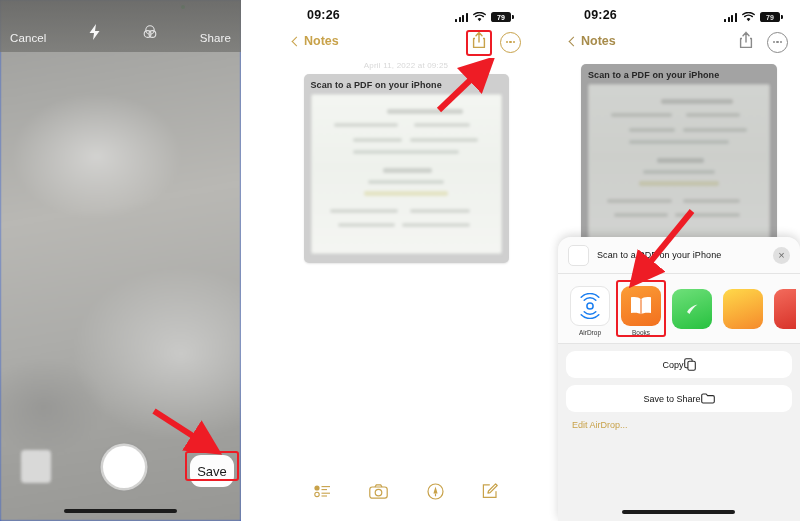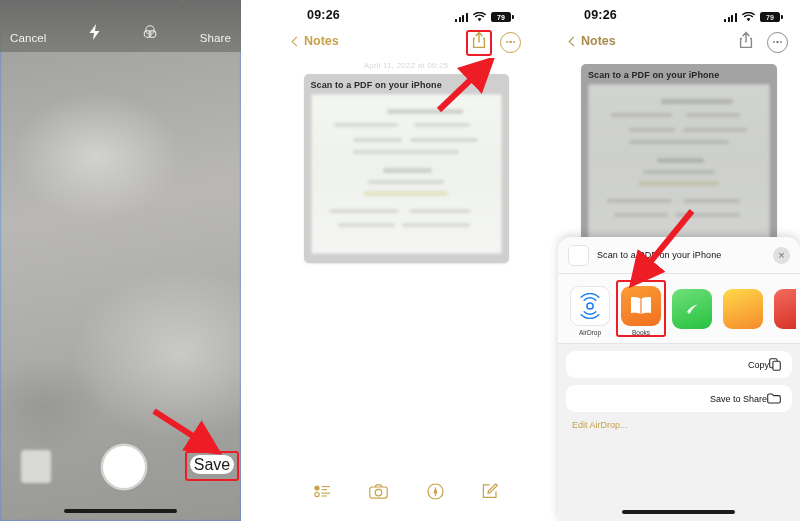--- a/index.html
+++ b/index.html
@@ -5,21 +5,21 @@
   * { box-sizing: border-box; margin: 0; padding: 0; }
   html, body {
     width: 800px; height: 521px;
     font-family: "Liberation Sans", sans-serif;
     background: #ffffff;
     overflow: hidden;
   }
   #root { position: relative; width: 800px; height: 521px; background:#fff; }
 
   
-  .panel { position: absolute; top: 0; overflow: hidden; background: #3b82f6; }
+  .panel { position: absolute; top: 0; overflow: hidden; background: #1d4ed8; }
 
   
   #panel-camera { left: 0; width: 241px; height: 521px; }
   .cam-surface {
     position: absolute; left: 0; top: 0; width: 241px; height: 521px;
     background:
       radial-gradient(ellipse 120px 90px at 40% 30%, rgba(255,255,255,.42), rgba(255,255,255,0) 70%),
       radial-gradient(ellipse 150px 120px at 75% 68%, rgba(255,255,255,.38), rgba(255,255,255,0) 72%),
       radial-gradient(ellipse 90px 70px at 18% 78%, rgba(120,120,120,.30), rgba(120,120,120,0) 70%),
       linear-gradient(170deg, #9c9c9a 0%, #a9a9a6 18%, #b9b8b4 40%, #adadaa 62%, #a0a09d 82%, #979794 100%);
@@ -44,24 +44,24 @@
   .shutter {
     position: absolute; left: 103px; top: 446px; width: 42px; height: 42px;
     border-radius: 50%; background: #ffffff;
     box-shadow: 0 0 0 2.5px rgba(255,255,255,.55), 0 0 0 4px rgba(150,150,150,.25);
   }
   .shutter::after {
     content:""; position:absolute; left:3px; top:3px; right:3px; bottom:3px;
     border-radius:50%; background:#fff;
   }
   .save-btn {
-    position: absolute; left: 190px; top: 455px; width: 44px; height: 19px;
+    position: absolute; left: 190px; top: 455px; width: 44px; height: 32px;
     background: #fdfdfd; border-radius: 11px;
     display: flex; align-items: center; justify-content: center;
-    font-size: 16px; color: #1a1a1a; font-weight: 400;
+    font-size: 13px; color: #1a1a1a; font-weight: 400;
   }
   .hl-save {
     position: absolute; left: 185px; top: 451px; width: 54px; height: 30px;
     border: 2.5px solid #ee1c25; border-radius: 3px; pointer-events:none;
   }
   .home-ind {
     position: absolute; left: 64px; bottom: 8px; width: 113px; height: 4px;
     border-radius: 3px; background: #1b1b1b;
   }
 
@@ -183,21 +183,21 @@
   .sq.yellow { background: linear-gradient(160deg,#ffd94a,#f58a2b); }
   .sq.red { background: linear-gradient(160deg,#f36b5c,#d8332a); }
   .hl-books {
     position: absolute; left: 58px; top: 6px; width: 50px; height: 57px;
     border: 2.5px solid #ee1c25; border-radius: 3px; pointer-events:none;
   }
 
   .act-group { background: #fff; border-radius: 9px; margin: 7px 8px 0 8px; overflow: hidden; }
   .act-row {
     height: 27px; display: flex; align-items: center; padding: 0 11px;
-    font-size: 9px; color: #111; justify-content: flex-end;
+    font-size: 9px; color: #111; justify-content: center;
   }
   .act-row + .act-row { border-top: 1px solid #ececec; }
   .act-row .ic { color: #2b2b2b; display:flex; align-items:center; }
 
   .edit-actions {
     font-size: 9px; color: #c8a24a; padding: 8px 0 0 14px;
   }
   .sheet .home-ind2 {
     position:absolute; left: 64px; bottom: 7px; width: 113px; height: 4px;
     border-radius: 3px; background: #1b1b1b;

